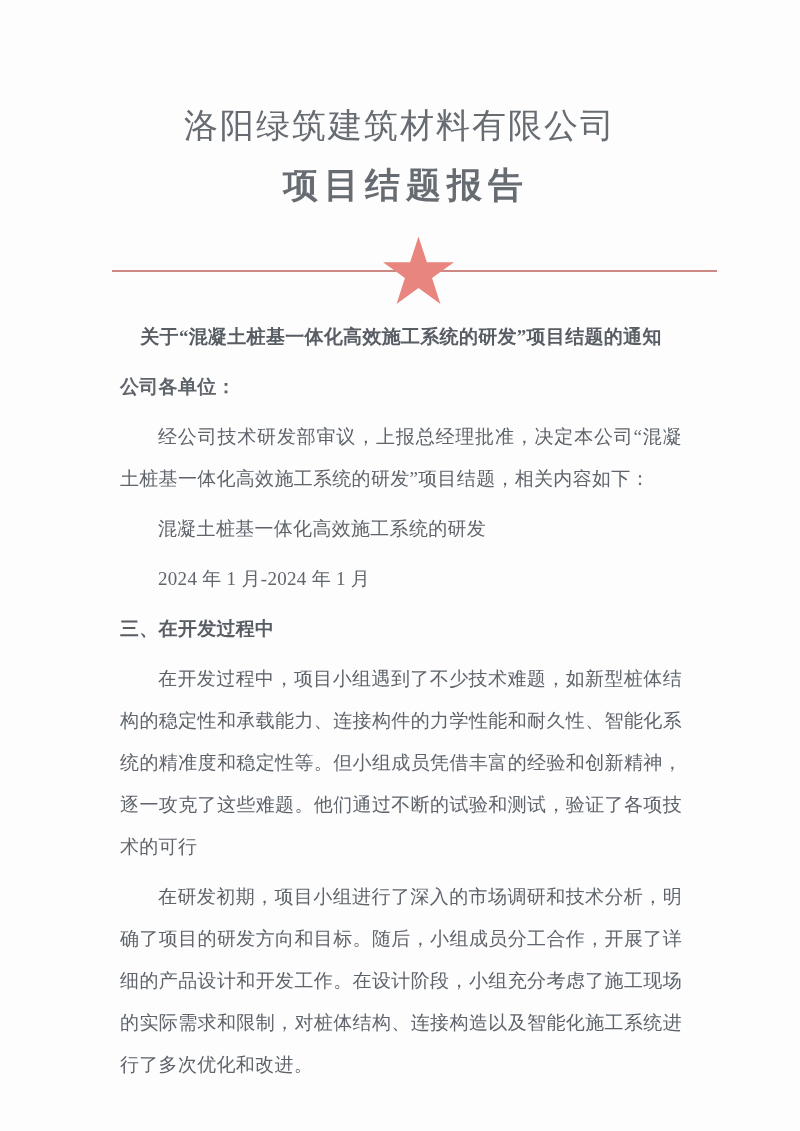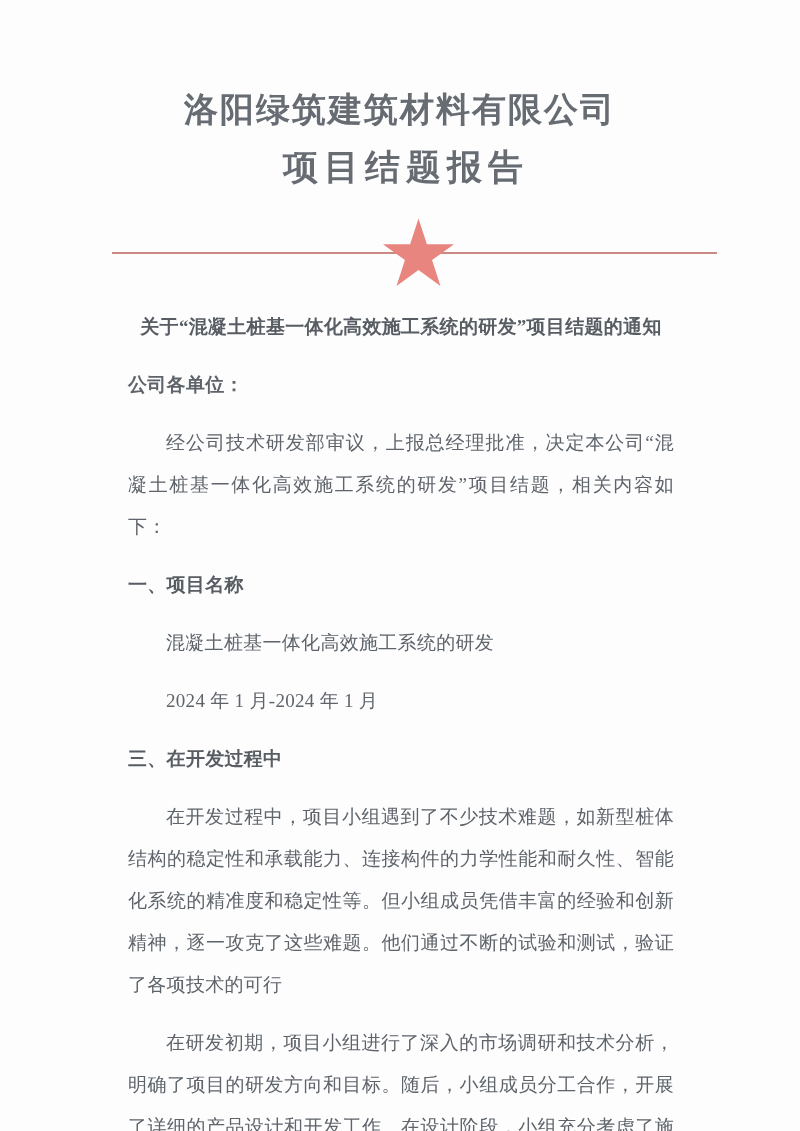--- a/index.html
+++ b/index.html
@@ -16,24 +16,24 @@
     height: 1131px;
     background: #fdfdfe;
   }
   
   .doc-header {
     padding-top: 88px;
     text-align: center;
     color: #666c72;
   }
   .company-title {
-    margin: 0;
+    margin: 16px;
     font-size: 34px;
     line-height: 44px;
-    font-weight: 700;
+    font-weight: 400;
     letter-spacing: 2px;
   }
   .report-title {
     margin: 14px 0 0 12px;
     font-size: 35px;
     line-height: 44px;
     font-weight: 600;
     letter-spacing: 6px;
   }
   
@@ -58,21 +58,21 @@
     height: 72px;
   }
   
   .doc-main {
     margin: 0 110px 0 112px;
     font-size: 19px;
     line-height: 42px;
     color: #5e646a;
     letter-spacing: 0.3px;
   }
-  .doc-main p { margin: 16px; }
+  .doc-main p { margin: 8px; }
   .subject {
     text-align: center;
     font-weight: bold;
     color: #575d63;
   }
   .heading {
     font-weight: bold;
     color: #575d63;
   }
   .para {
@@ -98,21 +98,20 @@
     </svg>
   </div>
 
   <main class="doc-main">
     <p class="subject">关于“混凝土桩基一体化高效施工系统的研发”项目结题的通知</p>
 
     <p class="plain">公司各单位：</p>
 
     <p class="para">经公司技术研发部审议，上报总经理批准，决定本公司“混凝土桩基一体化高效施工系统的研发”项目结题，相关内容如下：</p>
 
-    <p class="heading">一、项目名称</p>
 
     <p class="para">混凝土桩基一体化高效施工系统的研发</p>
 
 
     <p class="para">2024 年 1 月-2024 年 1 月</p>
 
     <p class="heading">三、在开发过程中</p>
 
     <p class="para">在开发过程中，项目小组遇到了不少技术难题，如新型桩体结构的稳定性和承载能力、连接构件的力学性能和耐久性、智能化系统的精准度和稳定性等。但小组成员凭借丰富的经验和创新精神，逐一攻克了这些难题。他们通过不断的试验和测试，验证了各项技术的可行</p>
 

